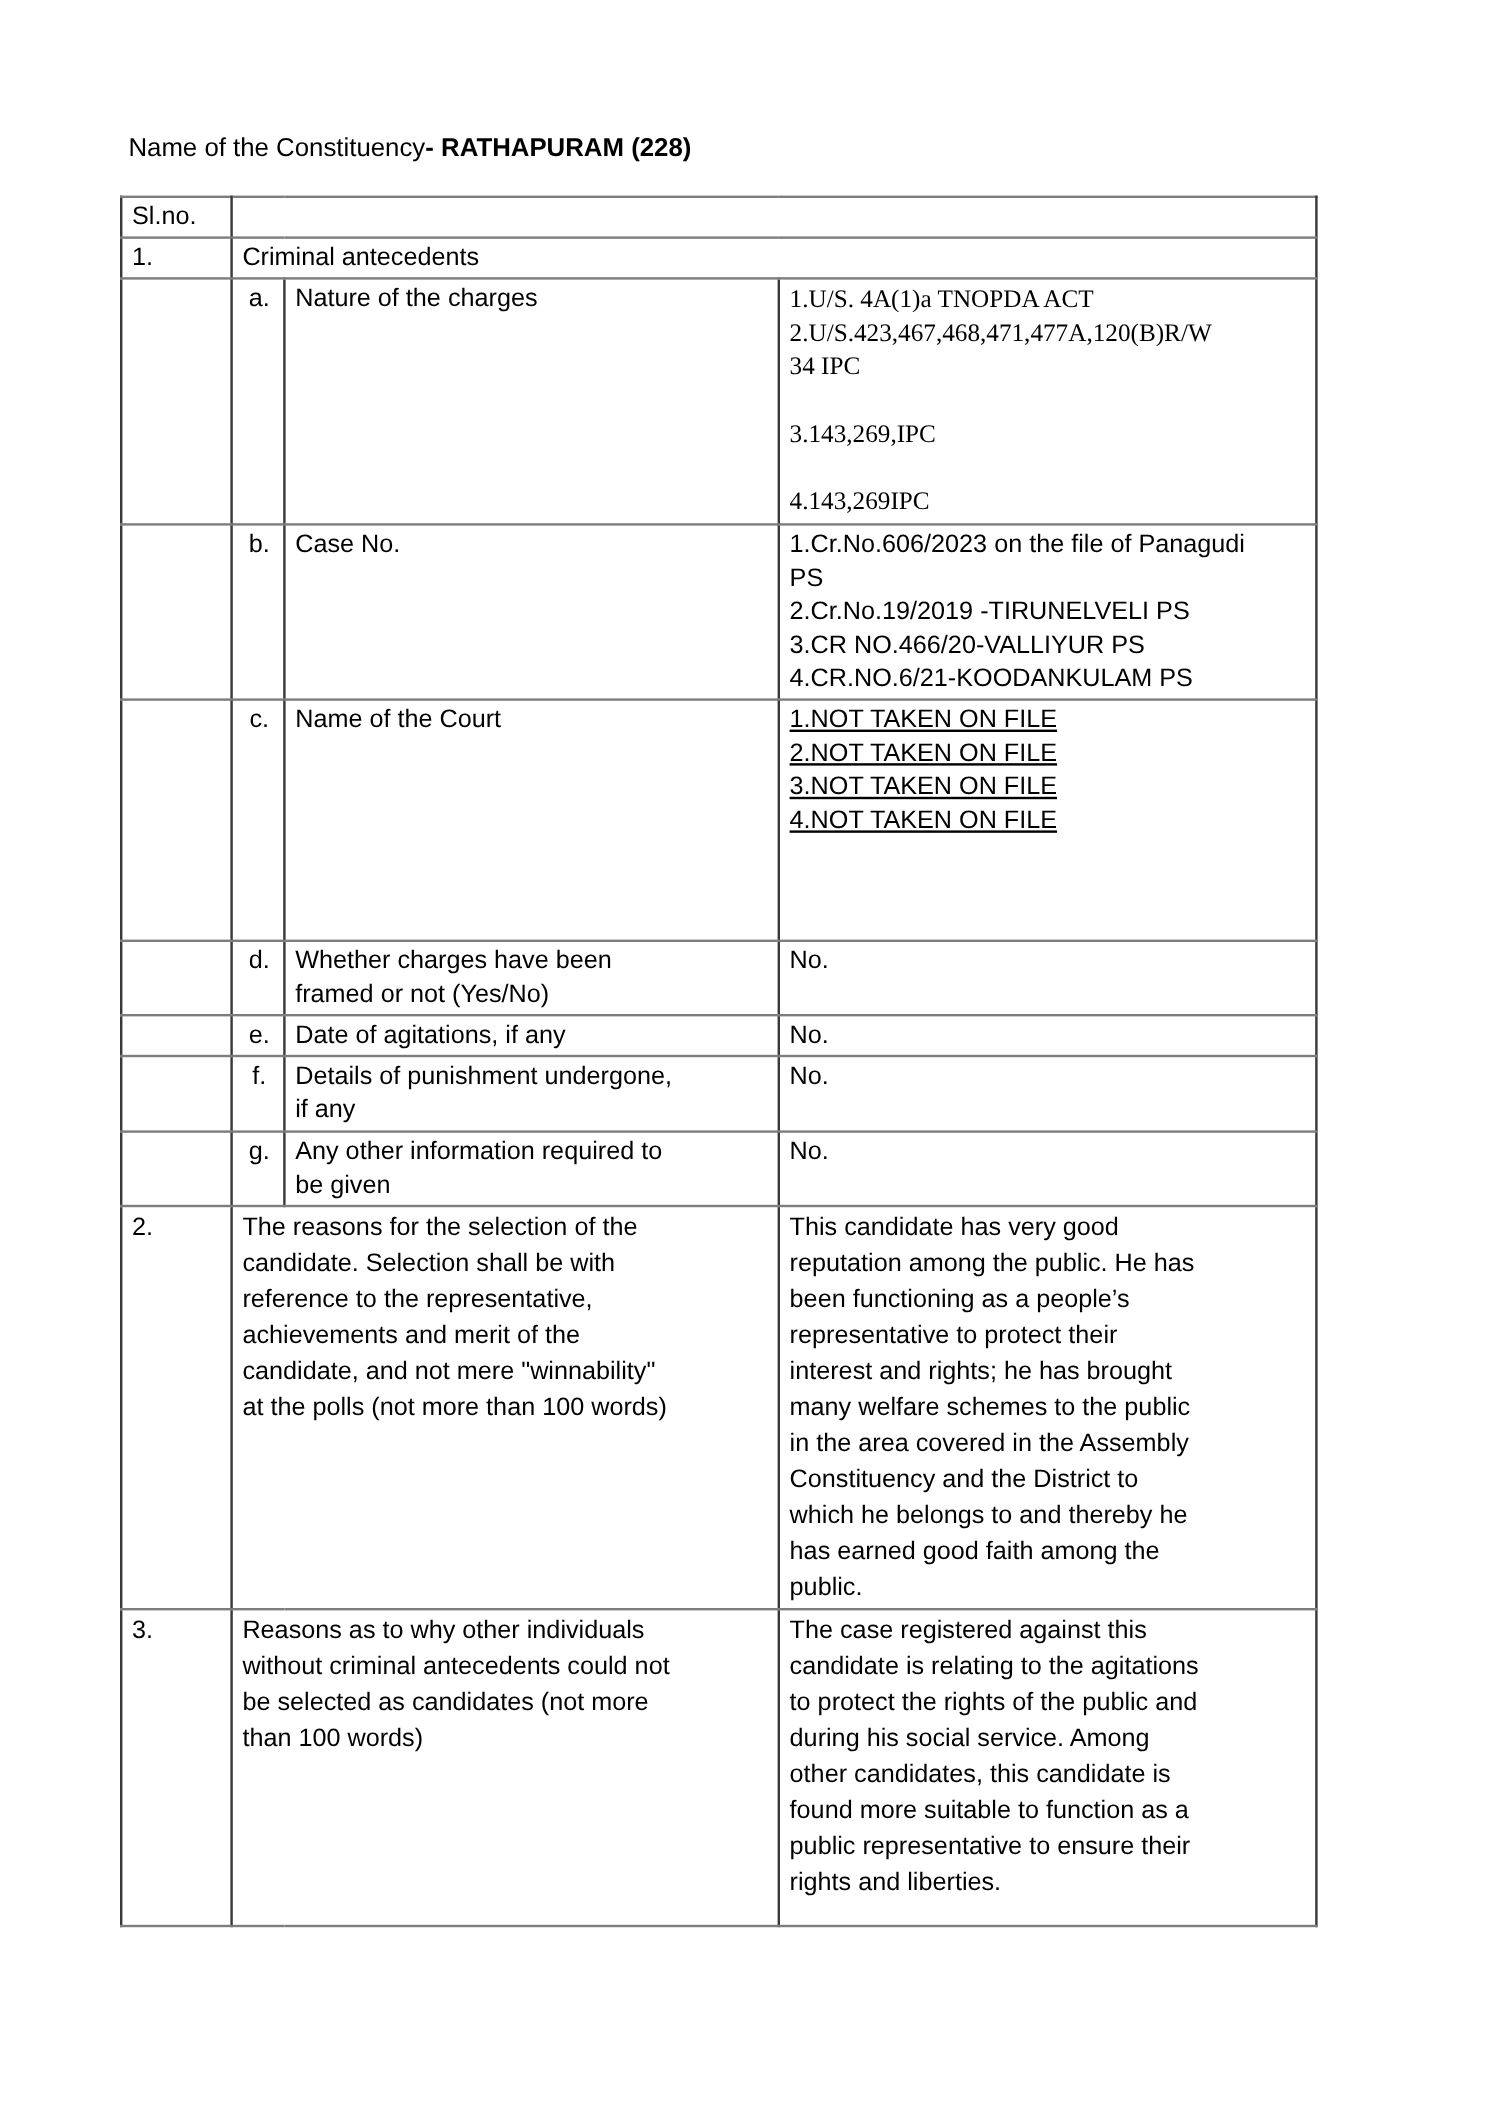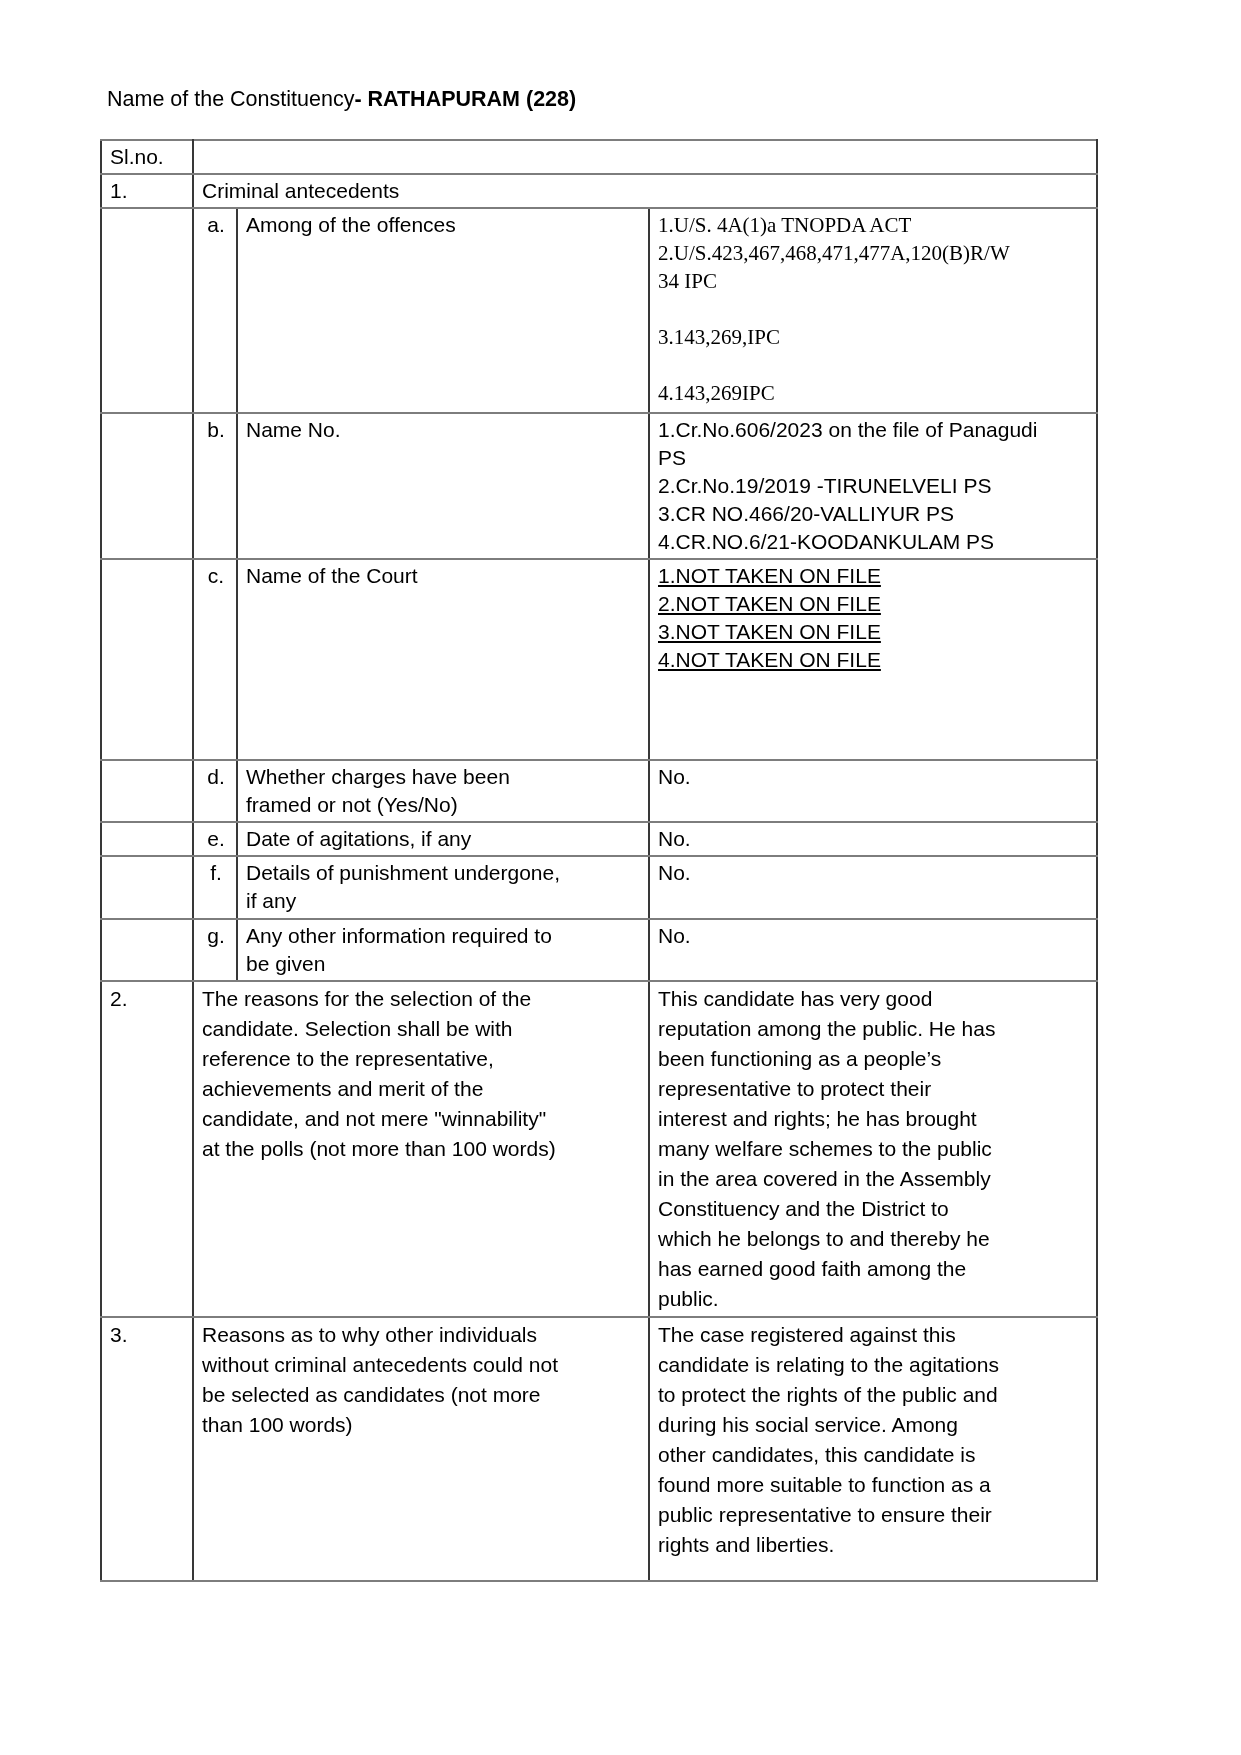--- a/index.html
+++ b/index.html
@@ -10,21 +10,21 @@
     font-family: "Liberation Sans", sans-serif;
   }
   .page {
     position: relative;
     width: 1241px;
     height: 1755px;
     background: #ffffff;
     overflow: hidden;
   }
   .doc {
-    padding: 86px 0 0 100px;
+    padding: 110px 0 0 100px;
   }
   .title-line {
     margin: 0 0 21px 7px;
     font-size: 21.5px;
     line-height: 26px;
     white-space: nowrap;
   }
   .title-line .bold {
     font-weight: 700;
   }
@@ -102,34 +102,34 @@
       </tr>
 
       <tr class="r-crim">
         <td class="num">1.</td>
         <td colspan="3">Criminal antecedents</td>
       </tr>
 
       <tr class="r-a">
         <td></td>
         <td class="letter">a.</td>
-        <td class="ml">Among of the offences</td>
+        <td class="ml">Nature of the charges</td>
         <td class="ml serif-val">1.U/S. 4A(1)a TNOPDA ACT
 2.U/S.423,467,468,471,477A,120(B)R/W
 34 IPC
 
 3.143,269,IPC
 
 4.143,269IPC</td>
       </tr>
 
       <tr class="r-b">
         <td></td>
         <td class="letter">b.</td>
-        <td class="ml">Name No.</td>
+        <td class="ml">Case No.</td>
         <td class="ml">1.Cr.No.606/2023 on the file of Panagudi
 PS
 2.Cr.No.19/2019 -TIRUNELVELI PS
 3.CR NO.466/20-VALLIYUR PS
 4.CR.NO.6/21-KOODANKULAM PS</td>
       </tr>
 
       <tr class="r-c">
         <td></td>
         <td class="letter">c.</td>

